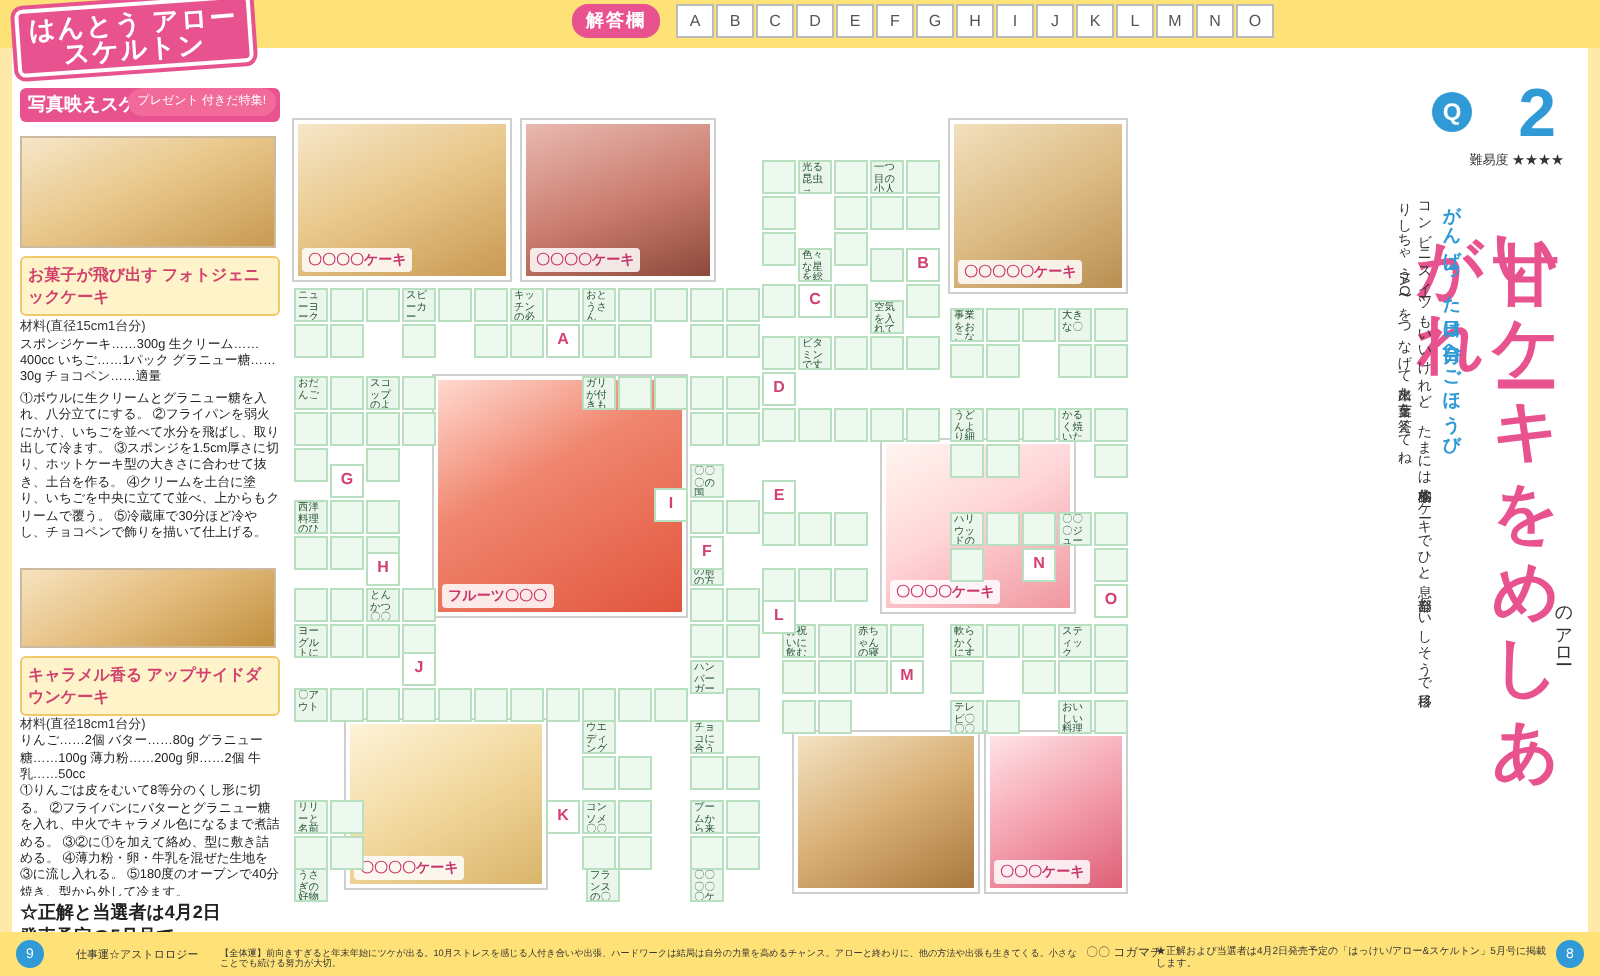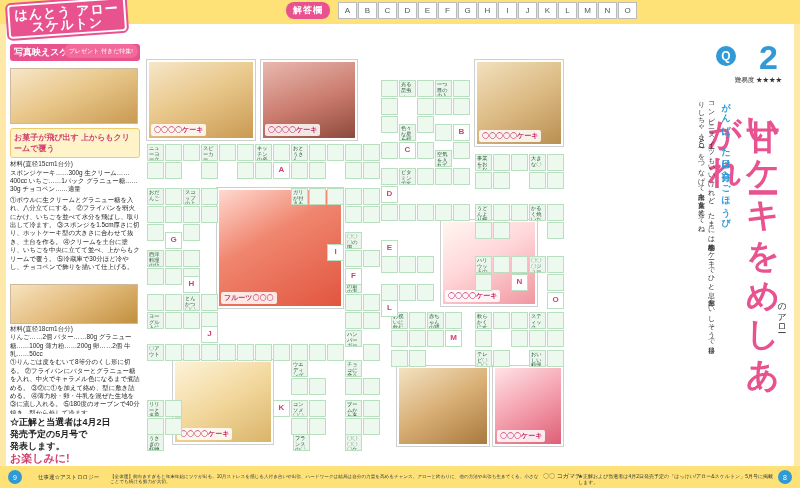--- a/index.html
+++ b/index.html
@@ -159,36 +159,40 @@
     <div style="position:relative;height:22px;">
       <div class="promo-title">写真映えスケーキを作ろう</div>
       <div class="pink-badge">プレゼント
 付きだ特集!</div>
     </div>
 
     <div class="photo f-roll" style="width:128px;height:56px;margin-top:2px;"></div>
 
     <div class="gift-box">
       <div class="gift-title">お菓子が飛び出す
-上からもクリームで覆う</div>
+フォトジェニックケーキ</div>
     </div>
     <div class="cap" style="margin-top:2px;">材料(直径15cm1台分)</div>
     <div class="body-text">スポンジケーキ……300g
 生クリーム……400cc
 いちご……1パック
 グラニュー糖……30g
 チョコペン……適量</div>
     <div class="body-text" style="margin-top:2px;height:86px;overflow:hidden;">①ボウルに生クリームとグラニュー糖を入れ、八分立てにする。
 ②フライパンを弱火にかけ、いちごを並べて水分を飛ばし、取り出して冷ます。
 ③スポンジを1.5cm厚さに切り、ホットケーキ型の大きさに合わせて抜き、土台を作る。
 ④クリームを土台に塗り、いちごを中央に立てて並べ、上からもクリームで覆う。
 ⑤冷蔵庫で30分ほど冷やし、チョコペンで飾りを描いて仕上げる。</div>
 
     <div class="photo f-apple" style="width:128px;height:40px;margin-top:2px;"></div>
 
+    <div class="gift-box">
+      <div class="gift-title">キャラメル香る
+アップサイドダウンケーキ</div>
+    </div>
     <div class="cap" style="margin-top:1px;">材料(直径18cm1台分)</div>
     <div class="body-text">りんご……2個
 バター……80g
 グラニュー糖……100g
 薄力粉……200g
 卵……2個
 牛乳……50cc</div>
     <div class="body-text" style="height:56px;overflow:hidden;">①りんごは皮をむいて8等分のくし形に切る。
 ②フライパンにバターとグラニュー糖を入れ、中火でキャラメル色になるまで煮詰める。
 ③②に①を加えて絡め、型に敷き詰める。

